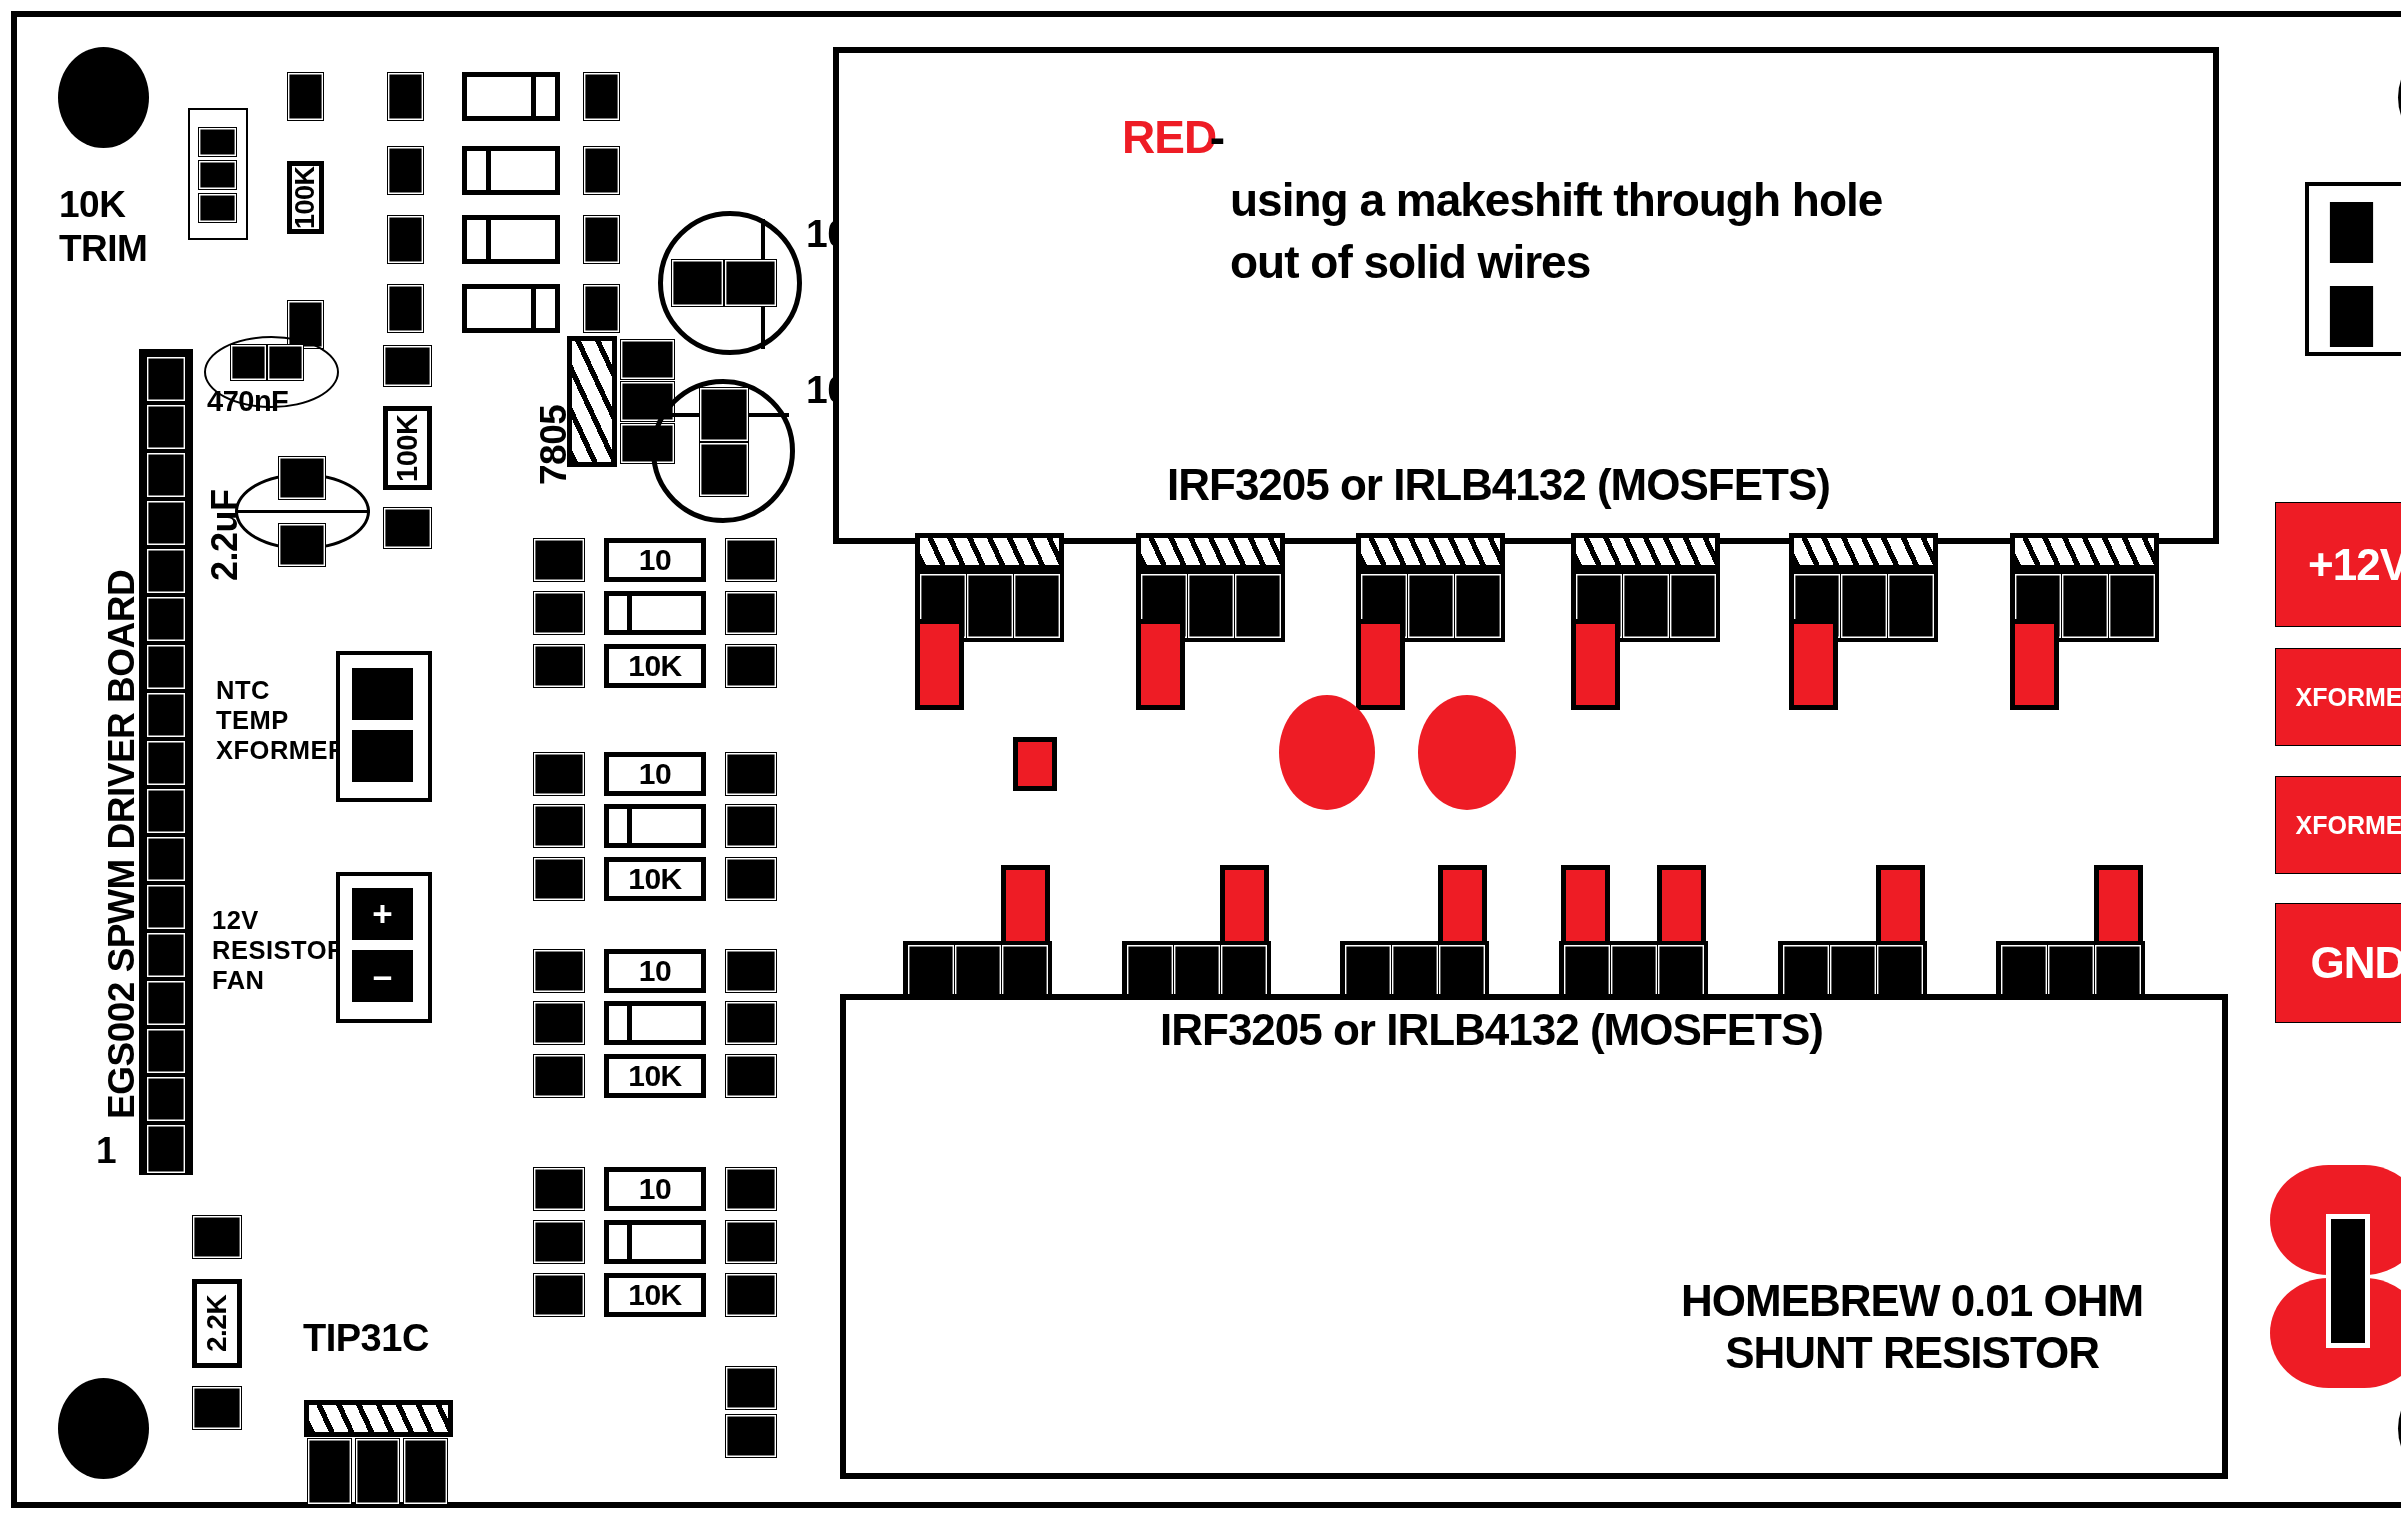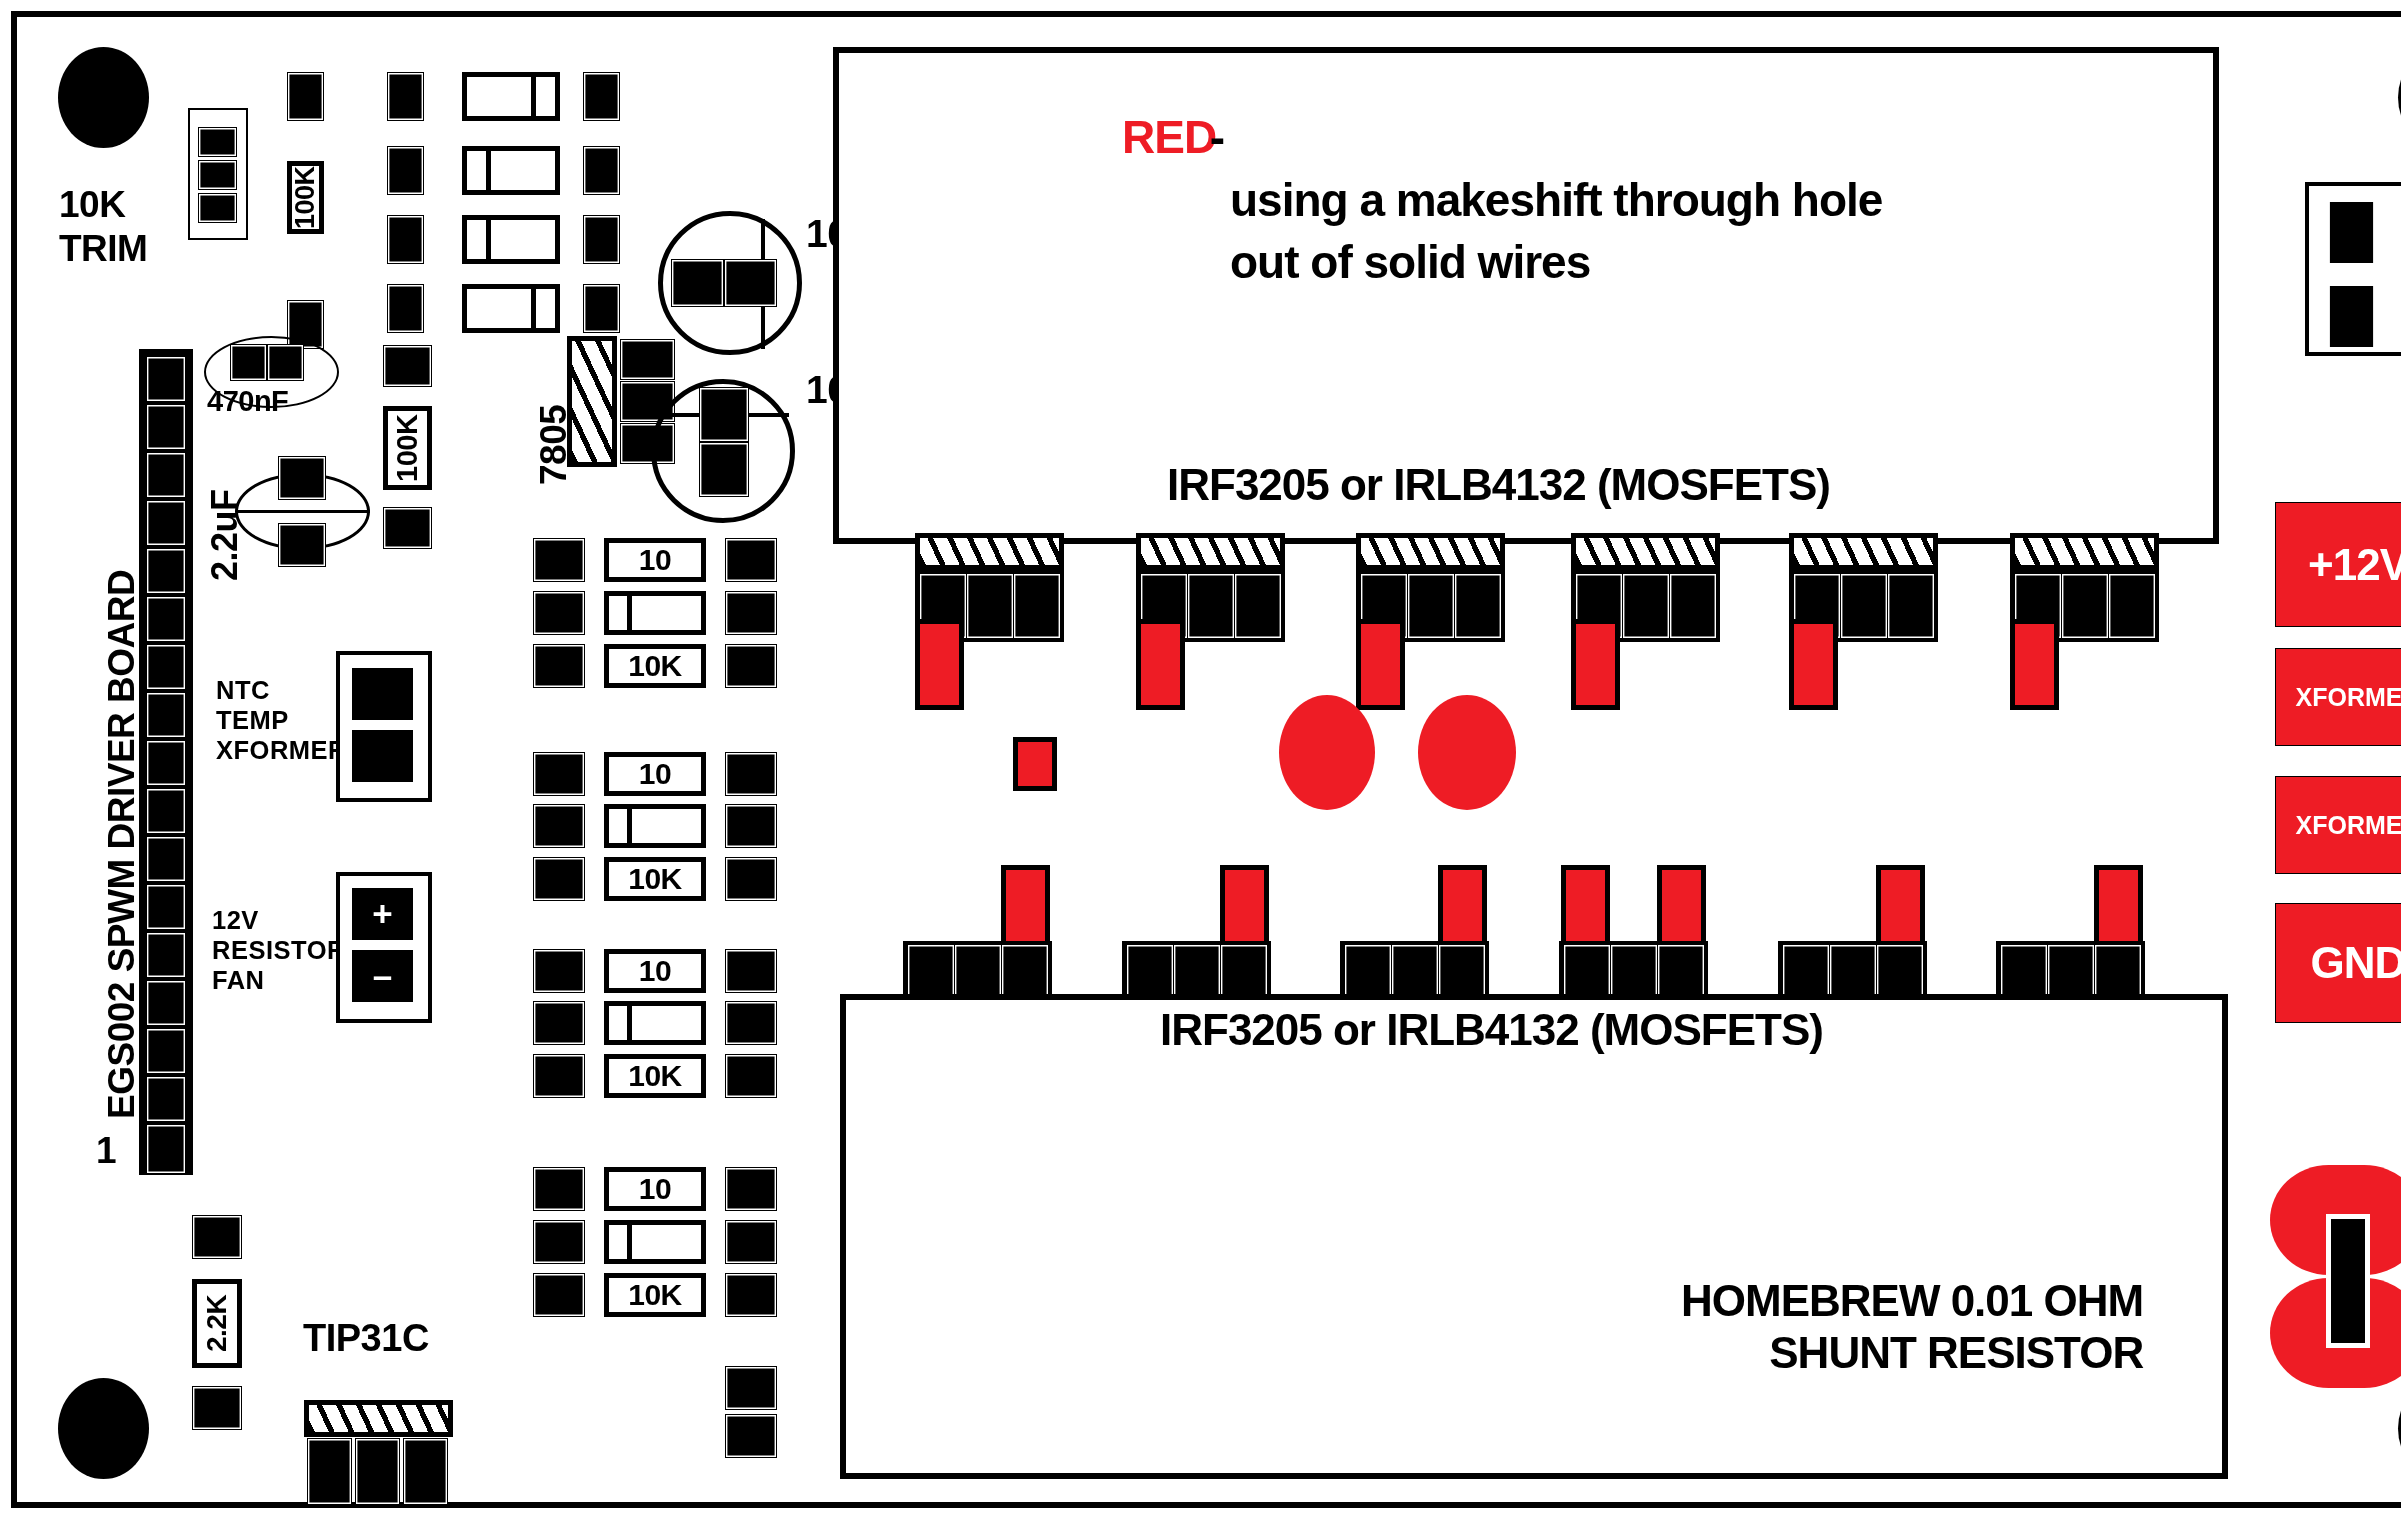--- a/index.html
+++ b/index.html
@@ -441,21 +441,21 @@
   <div class="red-pad" style="left:2094px;top:865px;width:49px;height:91px;"></div>
   <div class="mos-body" style="left:1996px;top:941px;width:149px;height:72px;">
     <div class="p"></div>
       <div class="p"></div>
       <div class="p"></div>
   </div>
   <div class="hatch" style="left:1996px;top:1012px;width:149px;height:37px;"></div>
 
   <div class="big-rect" style="left:840px;top:994px;width:1388px;height:485px;"></div>
   <div class="txt" style="left:1160px;top:1004px;font-size:44px;letter-spacing:-1px;">IRF3205 or IRLB4132 (MOSFETS)</div>
-  <div class="txt" style="left:1681px;top:1275px;font-size:44px;letter-spacing:-1px;text-align:right;">HOMEBREW 0.01 OHM
+  <div class="txt" style="left:1681px;top:1275px;font-size:44px;letter-spacing:-1px;text-align:center;">HOMEBREW 0.01 OHM
 SHUNT RESISTOR</div>
 
   <div class="conn-box" style="left:2305px;top:182px;width:125px;height:174px;"></div>
   <div class="pad" style="left:2327px;top:199px;width:49px;height:67px;border:none;box-shadow:inset 0 0 0 2.9px #fff, inset 0 0 0 6.7px #000;"></div>
   <div class="pad" style="left:2327px;top:283px;width:49px;height:67px;border:none;box-shadow:inset 0 0 0 2.9px #fff, inset 0 0 0 6.7px #000;"></div>
 
   <div class="red-block" style="left:2275px;top:502px;width:166px;height:125px;font-size:44px;letter-spacing:-1px;">+12V</div>
   <div class="red-block" style="left:2275px;top:648px;width:166px;height:98px;font-size:25px;letter-spacing:0px;">XFORMER</div>
   <div class="red-block" style="left:2275px;top:776px;width:166px;height:98px;font-size:25px;letter-spacing:0px;">XFORMER</div>
   <div class="red-block" style="left:2275px;top:903px;width:166px;height:120px;font-size:44px;letter-spacing:-1px;">GND</div>

